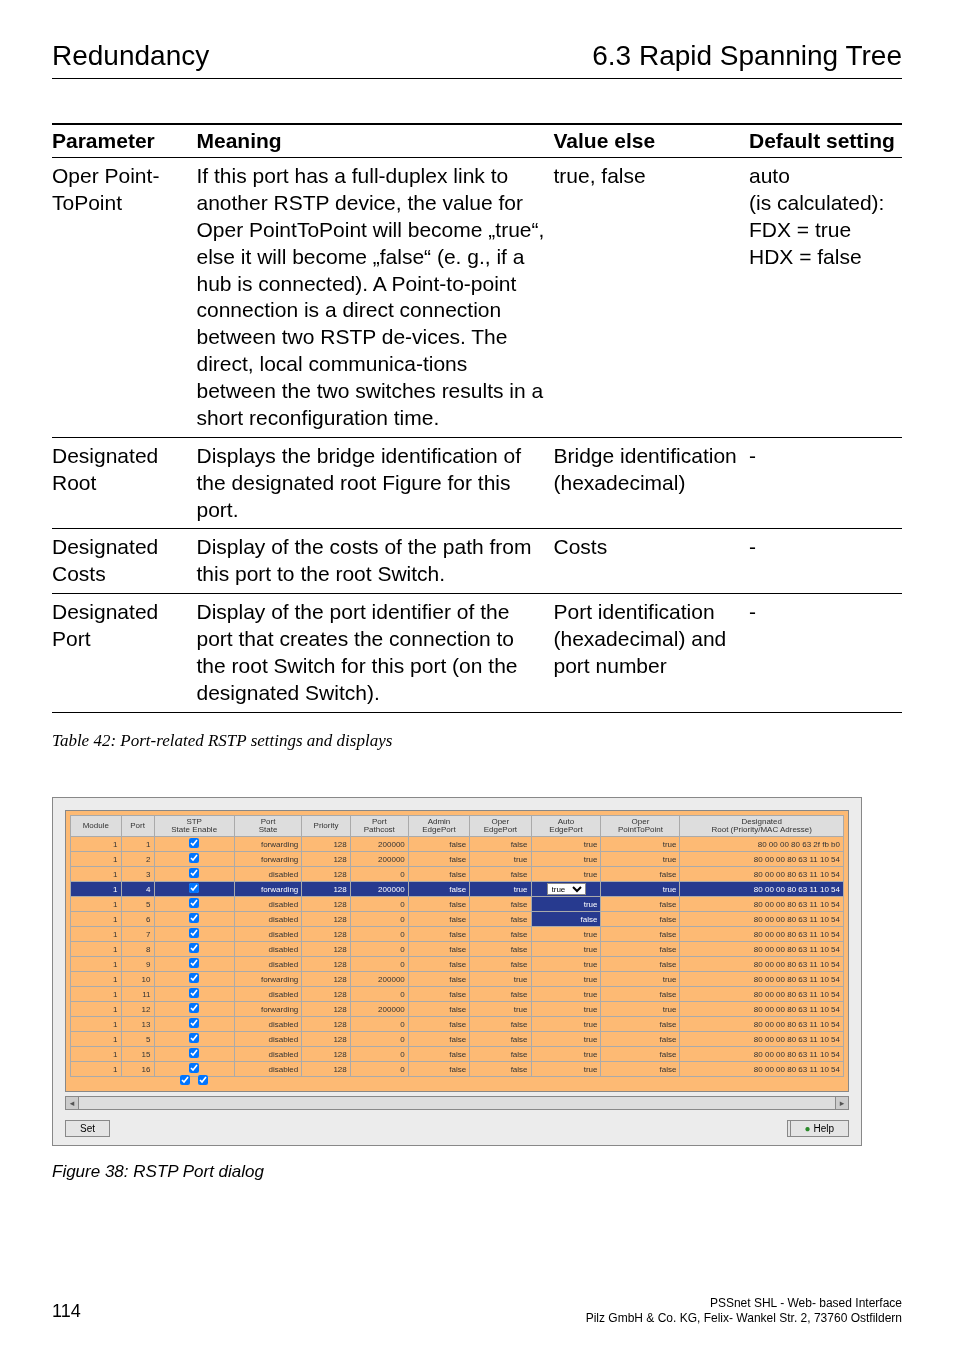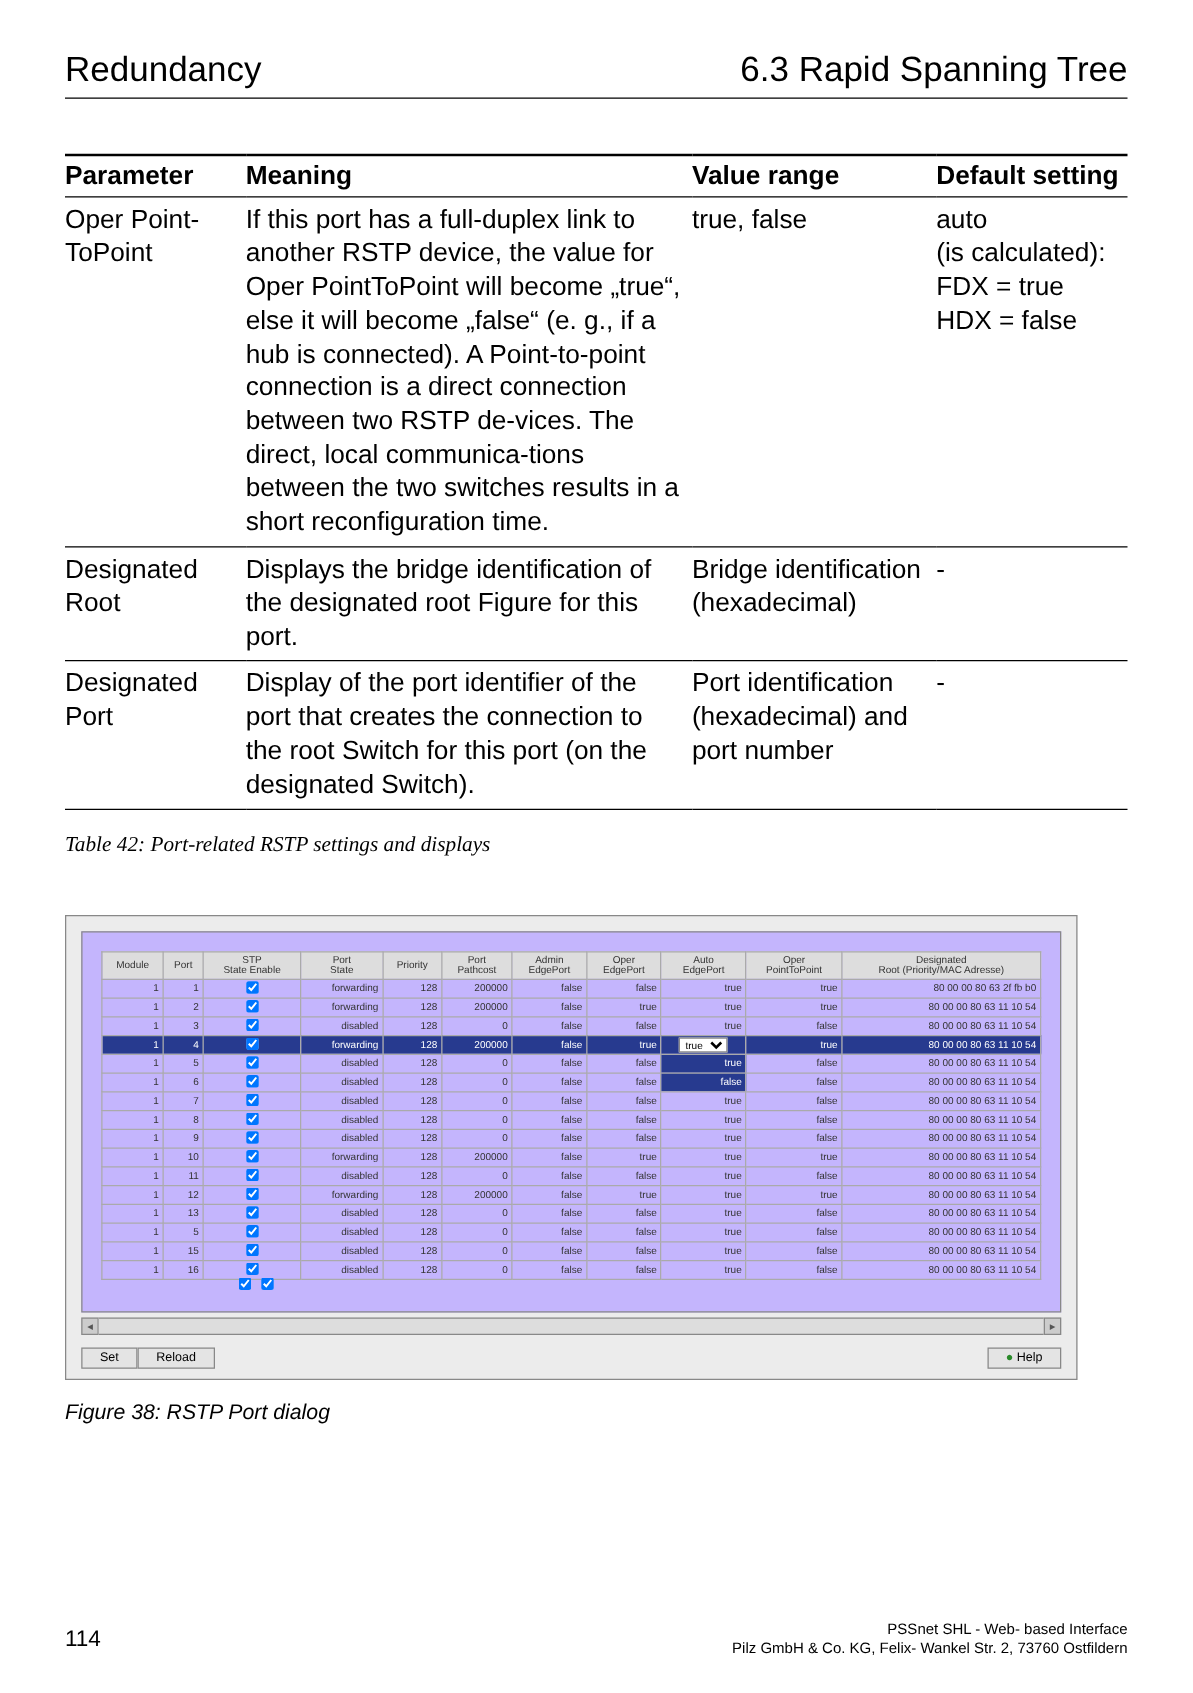--- a/index.html
+++ b/index.html
@@ -46,23 +46,23 @@
   
   .shot-wrap {
     border: 1px solid #888;
     background: #ececec;
     padding: 12px 12px 8px 12px;
     width: 810px;
     margin-left: 0;
     font-size: 9px;
   }
   .shot-scroll {
-    background: #c4b5fd;
+    background: #fdba74;
     border: 1px solid #888;
-    padding: 15px;
+    padding: 4px;
     overflow: hidden;
   }
   table.shot {
     border-collapse: collapse;
     width: 100%;
     font-size: 8px;
     color: #333;
   }
   table.shot th, table.shot td {
     border: 1px solid #aaa;
@@ -90,21 +90,21 @@
   .scrollbar-row {
     display: flex; align-items: center; height: 14px; margin-top: 4px;
     font-size: 9px; color: #555;
   }
   .scrollbar-row .arrow {
     width: 14px; height: 14px; background: #ccc; border: 1px solid #888;
     text-align: center; line-height: 12px;
   }
   .scrollbar-row .track { flex: 1; height: 14px; background: #ddd; border: 1px solid #888; border-left: 0; border-right: 0; }
   .buttons-row {
-    display: flex; justify-content: flex-start; margin-top: 10px; position: relative;
+    display: flex; justify-content: space-between; margin-top: 10px; position: relative;
   }
   .btn {
     font-size: 10px; padding: 2px 14px; background: #e4e4e4;
     border: 1px solid #888; cursor: pointer;
   }
   .help-btn {
     position: absolute; right: 0; top: 0;
   }
   .fig-caption { font-style: italic; font-size: 17px; margin-top: 16px; }
 
@@ -123,38 +123,44 @@
   <div>Redundancy</div>
   <div>6.3 Rapid Spanning Tree</div>
 </div>
 <div class="hr-line"></div>
 
 <table class="param">
   <thead>
     <tr>
       <th style="width:17%">Parameter</th>
       <th style="width:42%">Meaning</th>
-      <th style="width:23%">Value range</th>
+      <th style="width:23%">Value else</th>
       <th style="width:18%">Default setting</th>
     </tr>
   </thead>
   <tbody id="param-body">
       <tr>
         <td style="white-space: pre-line;">Oper Point-ToPoint</td>
         <td style="white-space: pre-line;">If this port has a full-duplex link to another RSTP device, the value for Oper PointToPoint will become „true“, else it will become „false“ (e. g., if a hub is connected). A Point-to-point connection is a direct connection between two RSTP de-vices. The direct, local communica-tions between the two switches results in a short reconfiguration time.</td>
         <td style="white-space: pre-line;">true, false</td>
         <td style="white-space: pre-line;">auto
 (is calculated):
 FDX = true
 HDX = false</td>
       </tr>
       <tr>
         <td style="white-space: pre-line;">Designated Root</td>
         <td style="white-space: pre-line;">Displays the bridge identification of the designated root Figure for this port.</td>
         <td style="white-space: pre-line;">Bridge identification (hexadecimal)</td>
+        <td style="white-space: pre-line;">-</td>
+      </tr>
+      <tr>
+        <td style="white-space: pre-line;">Designated Costs</td>
+        <td style="white-space: pre-line;">Display of the costs of the path from this port to the root Switch.</td>
+        <td style="white-space: pre-line;">Costs</td>
         <td style="white-space: pre-line;">-</td>
       </tr>
       <tr>
         <td style="white-space: pre-line;">Designated Port</td>
         <td style="white-space: pre-line;">Display of the port identifier of the port that creates the connection to the root Switch for this port (on the designated Switch).</td>
         <td style="white-space: pre-line;">Port identification (hexadecimal) and port number</td>
         <td style="white-space: pre-line;">-</td>
       </tr>
     </tbody>
 </table>

